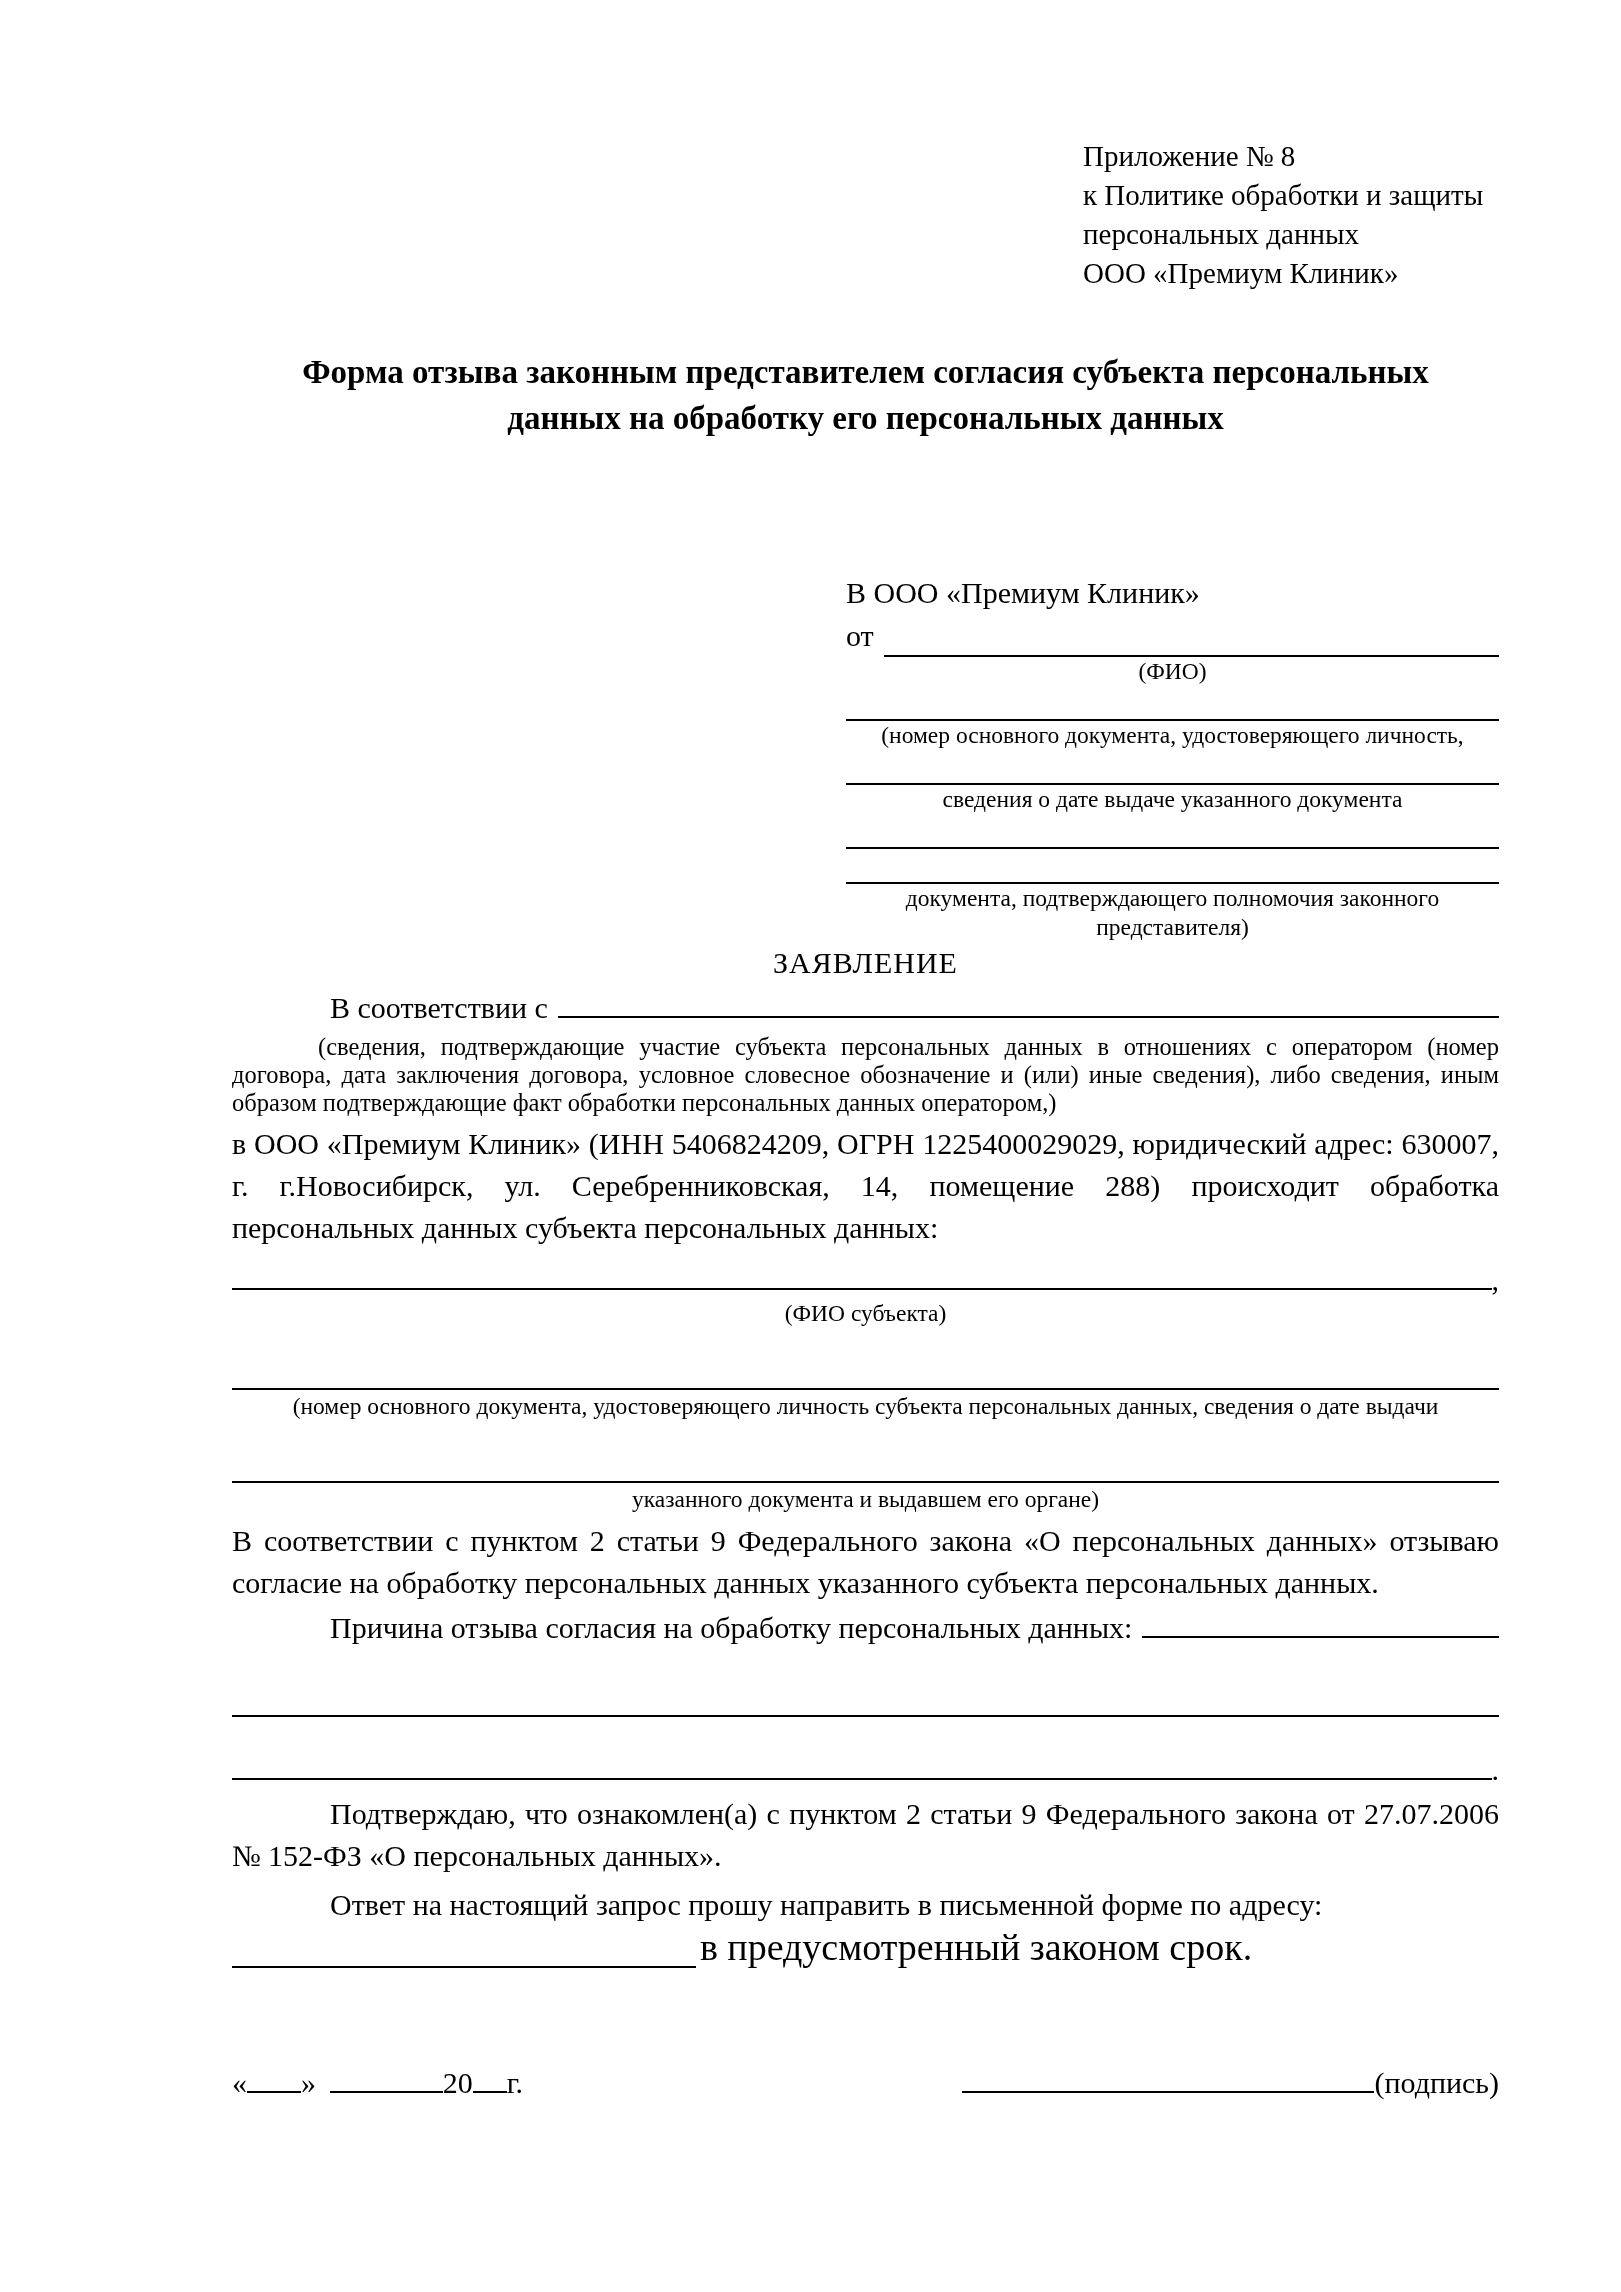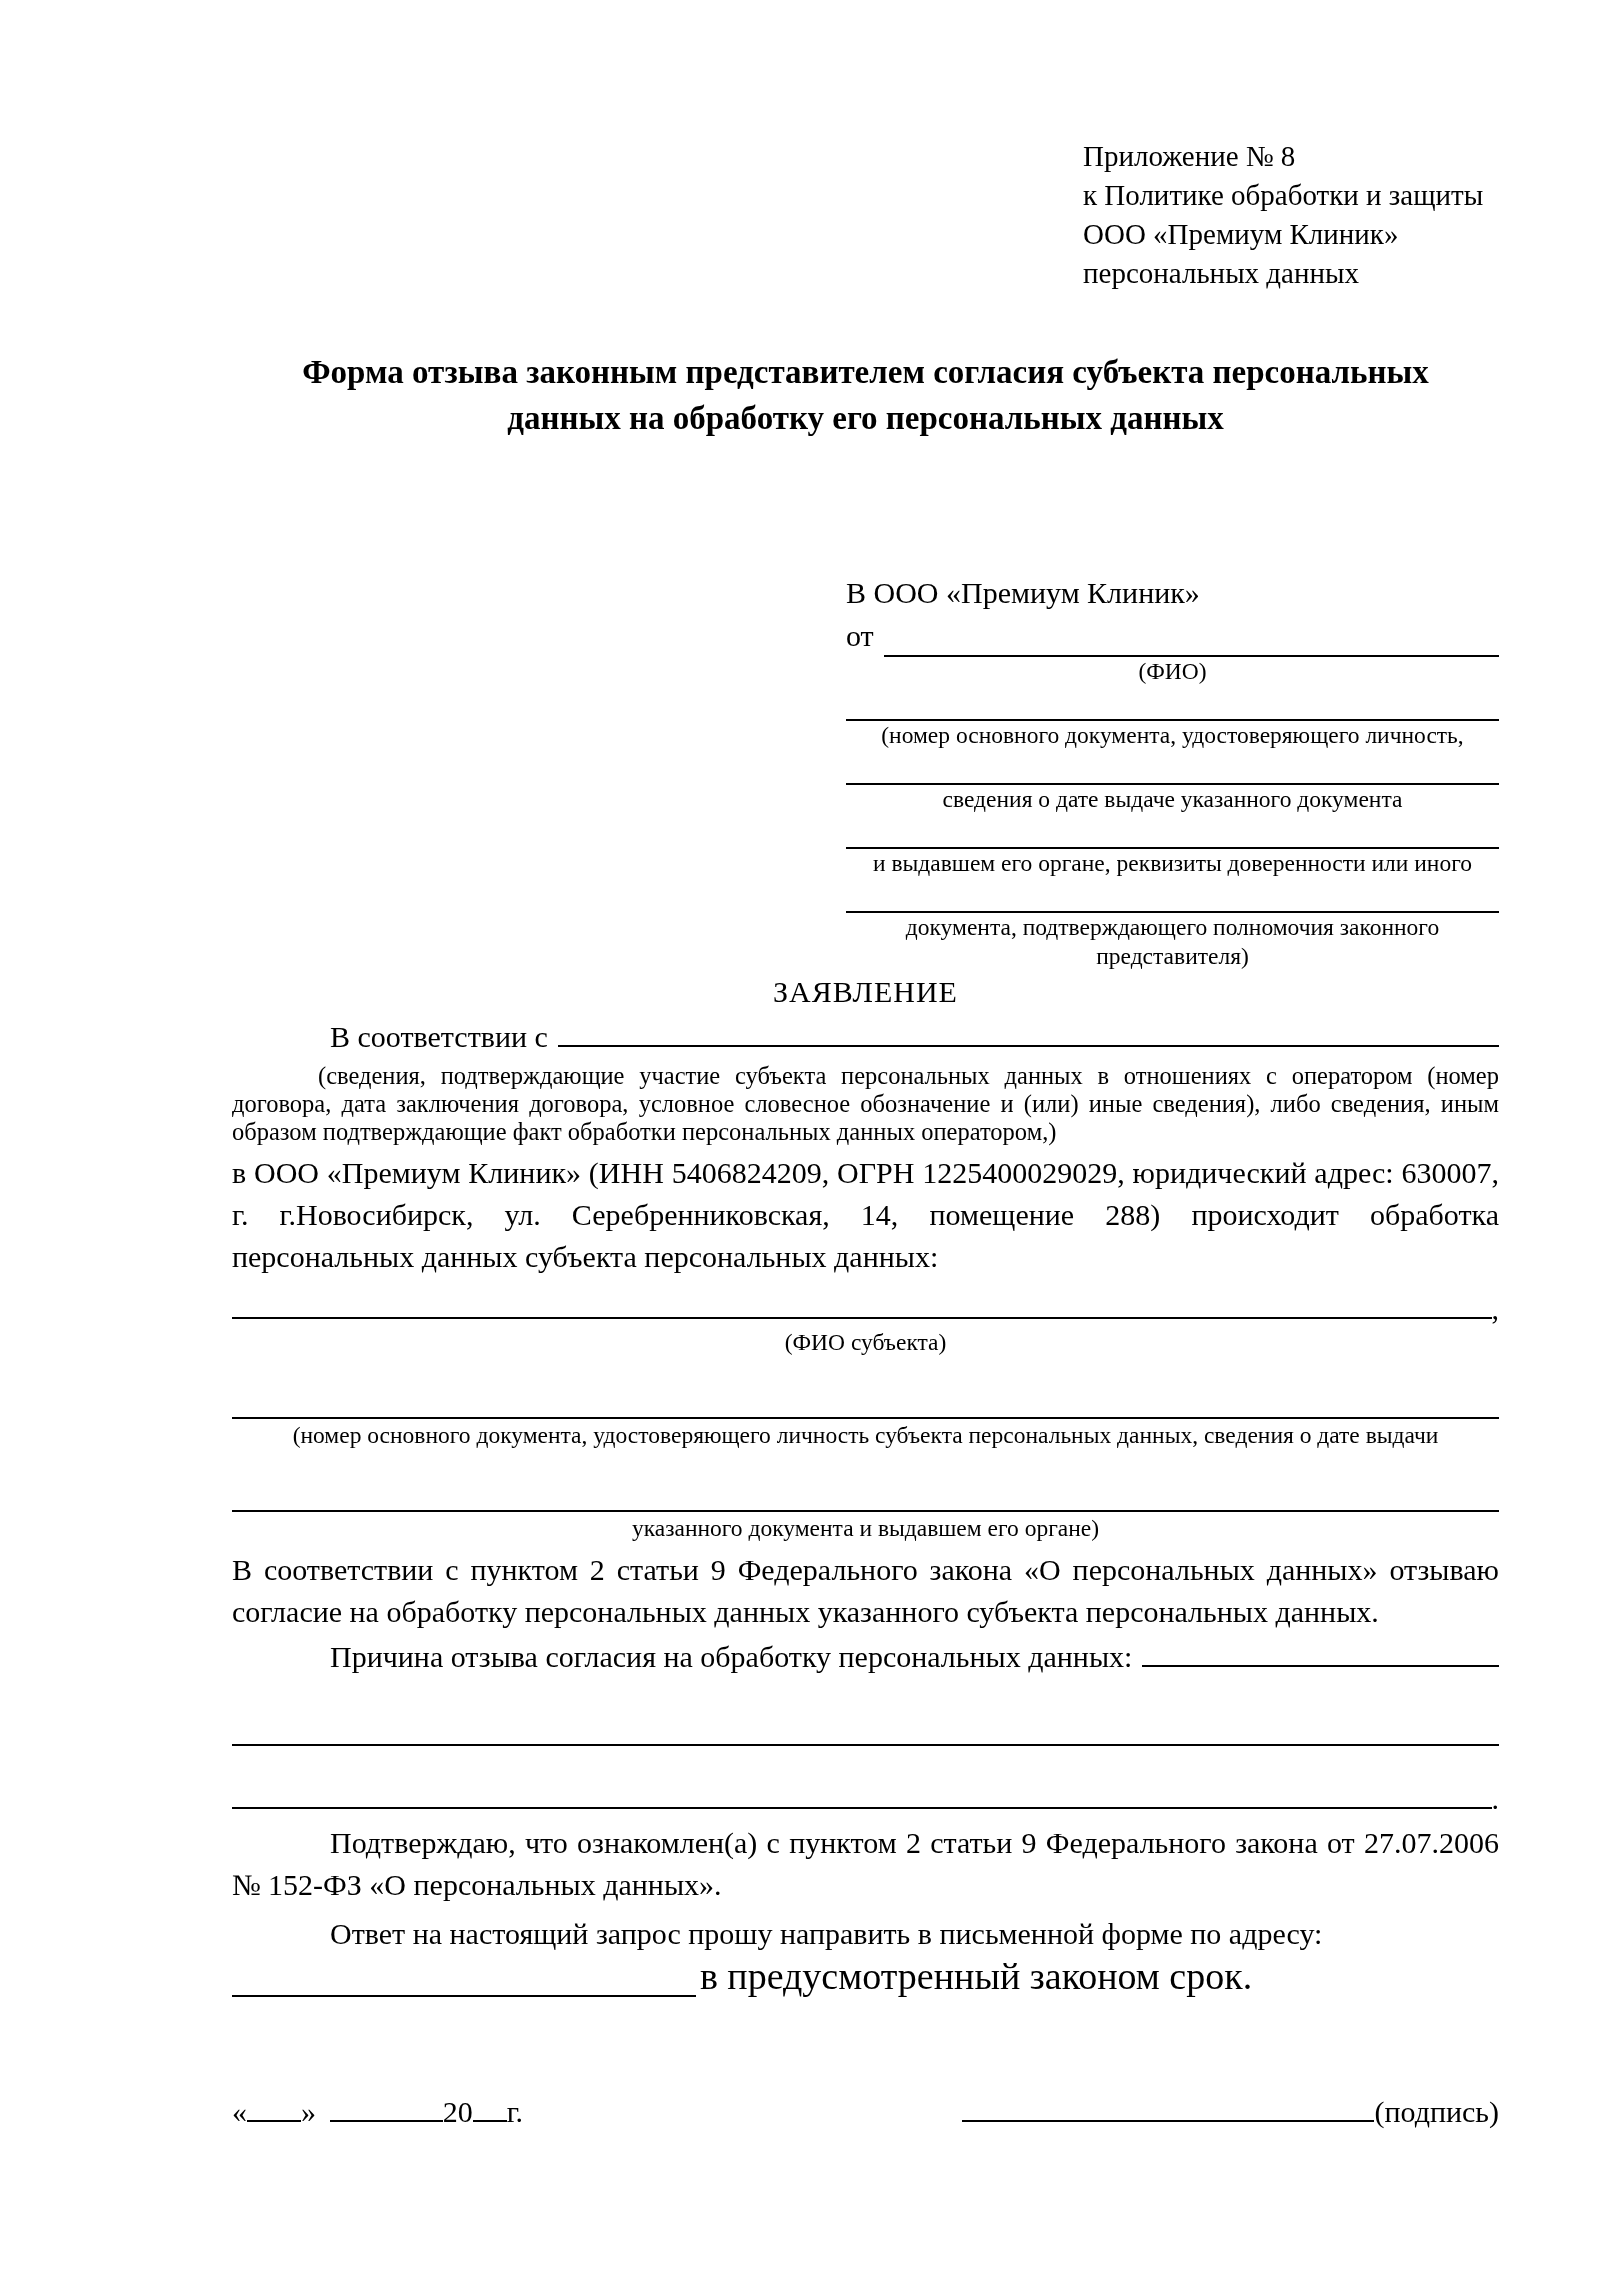--- a/index.html
+++ b/index.html
@@ -158,42 +158,41 @@
   .u.w420 { width: 412px; }
 </style>
 </head>
 <body>
 
 <div class="page">
 
   <div class="appendix">
     <div>Приложение № 8</div>
     <div>к Политике обработки и защиты</div>
+    <div>персональных данных</div>
     <div>ООО «Премиум Клиник»</div>
-    <div>персональных данных</div>
   </div>
 
   <div class="doc-title">Форма отзыва законным представителем согласия субъекта персональных данных на обработку его персональных данных</div>
 
   <div class="addressee">
     <div>В ООО «Премиум Клиник»</div>
     <div class="from-row">
       <span class="label">от</span>
       <span class="fill"></span>
     </div>
     <div class="cap">(ФИО)</div>
 
     <div class="blank"></div>
     <div class="cap">(номер основного документа, удостоверяющего личность,</div>
 
     <div class="blank"></div>
     <div class="cap">сведения о дате выдаче указанного документа</div>
 
     <div class="blank"></div>
-    <div class="cap">и выдавшем его органе, реквизиты доверенности или иного</div>
 
     <div class="blank"></div>
     <div class="cap">документа, подтверждающего полномочия законного представителя)</div>
   </div>
 
   <div class="statement-heading">ЗАЯВЛЕНИЕ</div>
 
   <div class="fill-row">
     <span class="lead-space"></span>
     <span class="label">В соответствии с</span>

